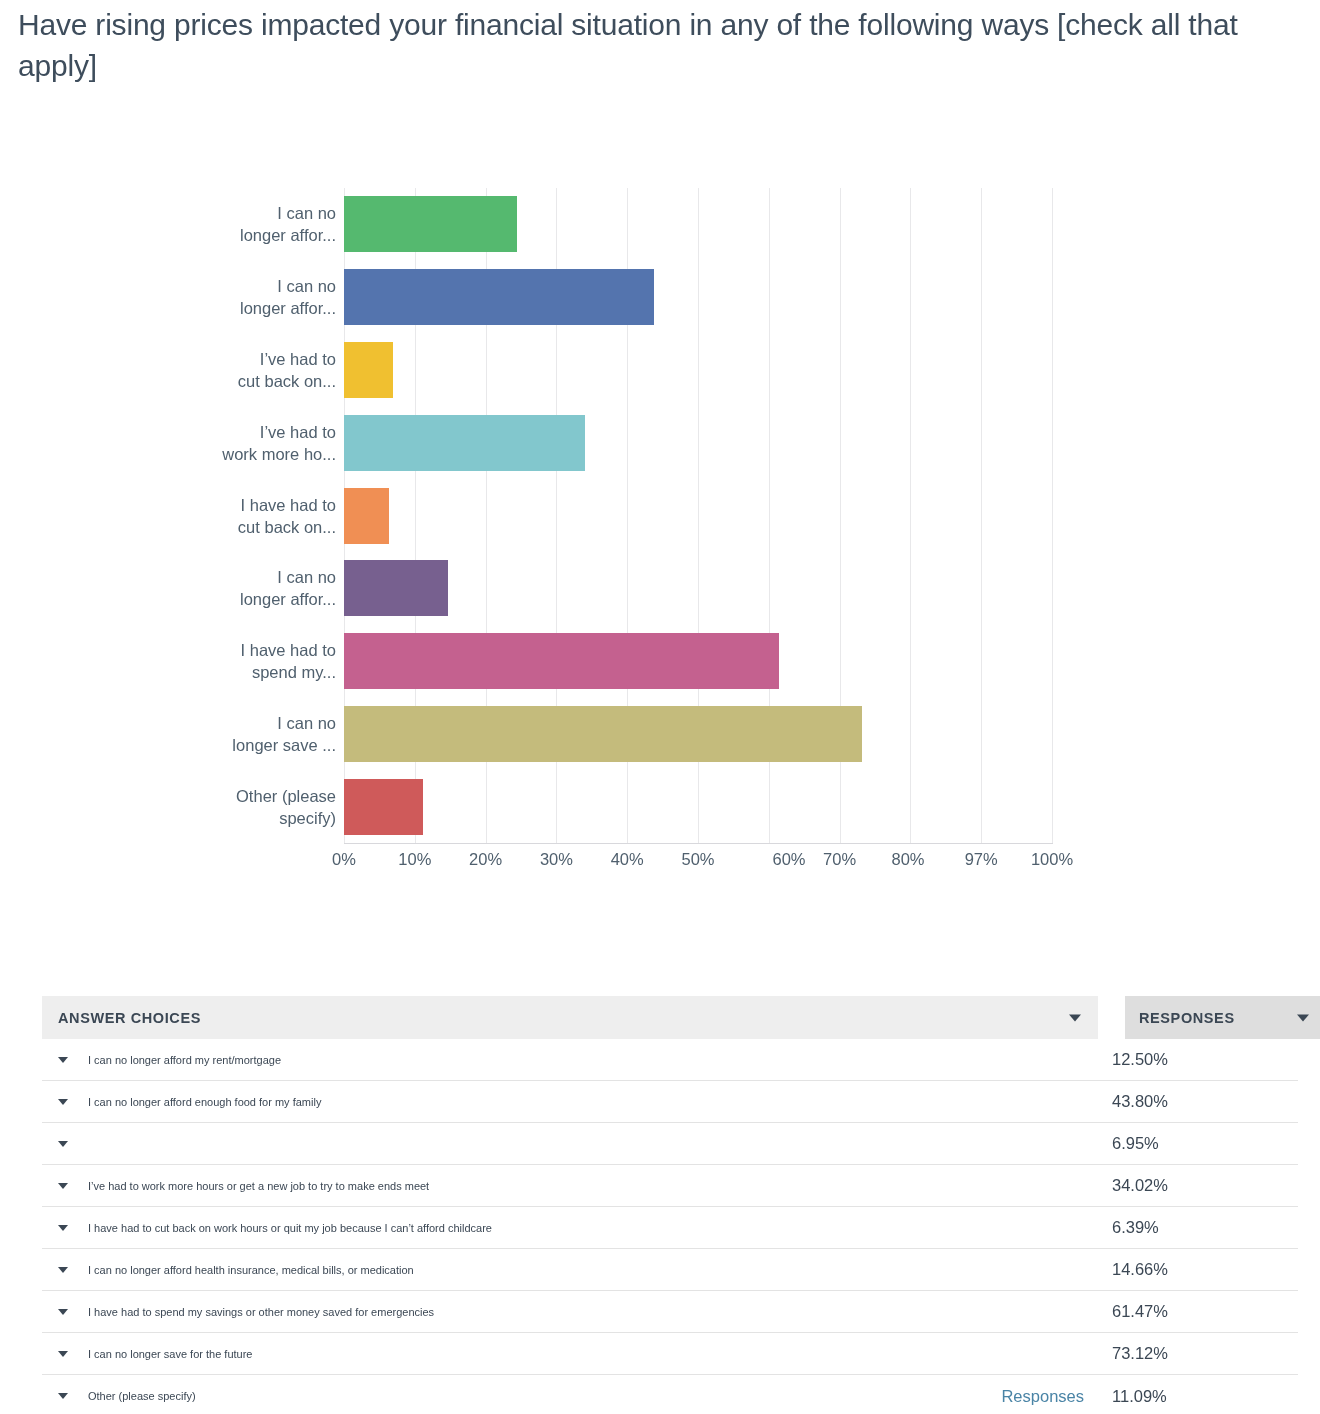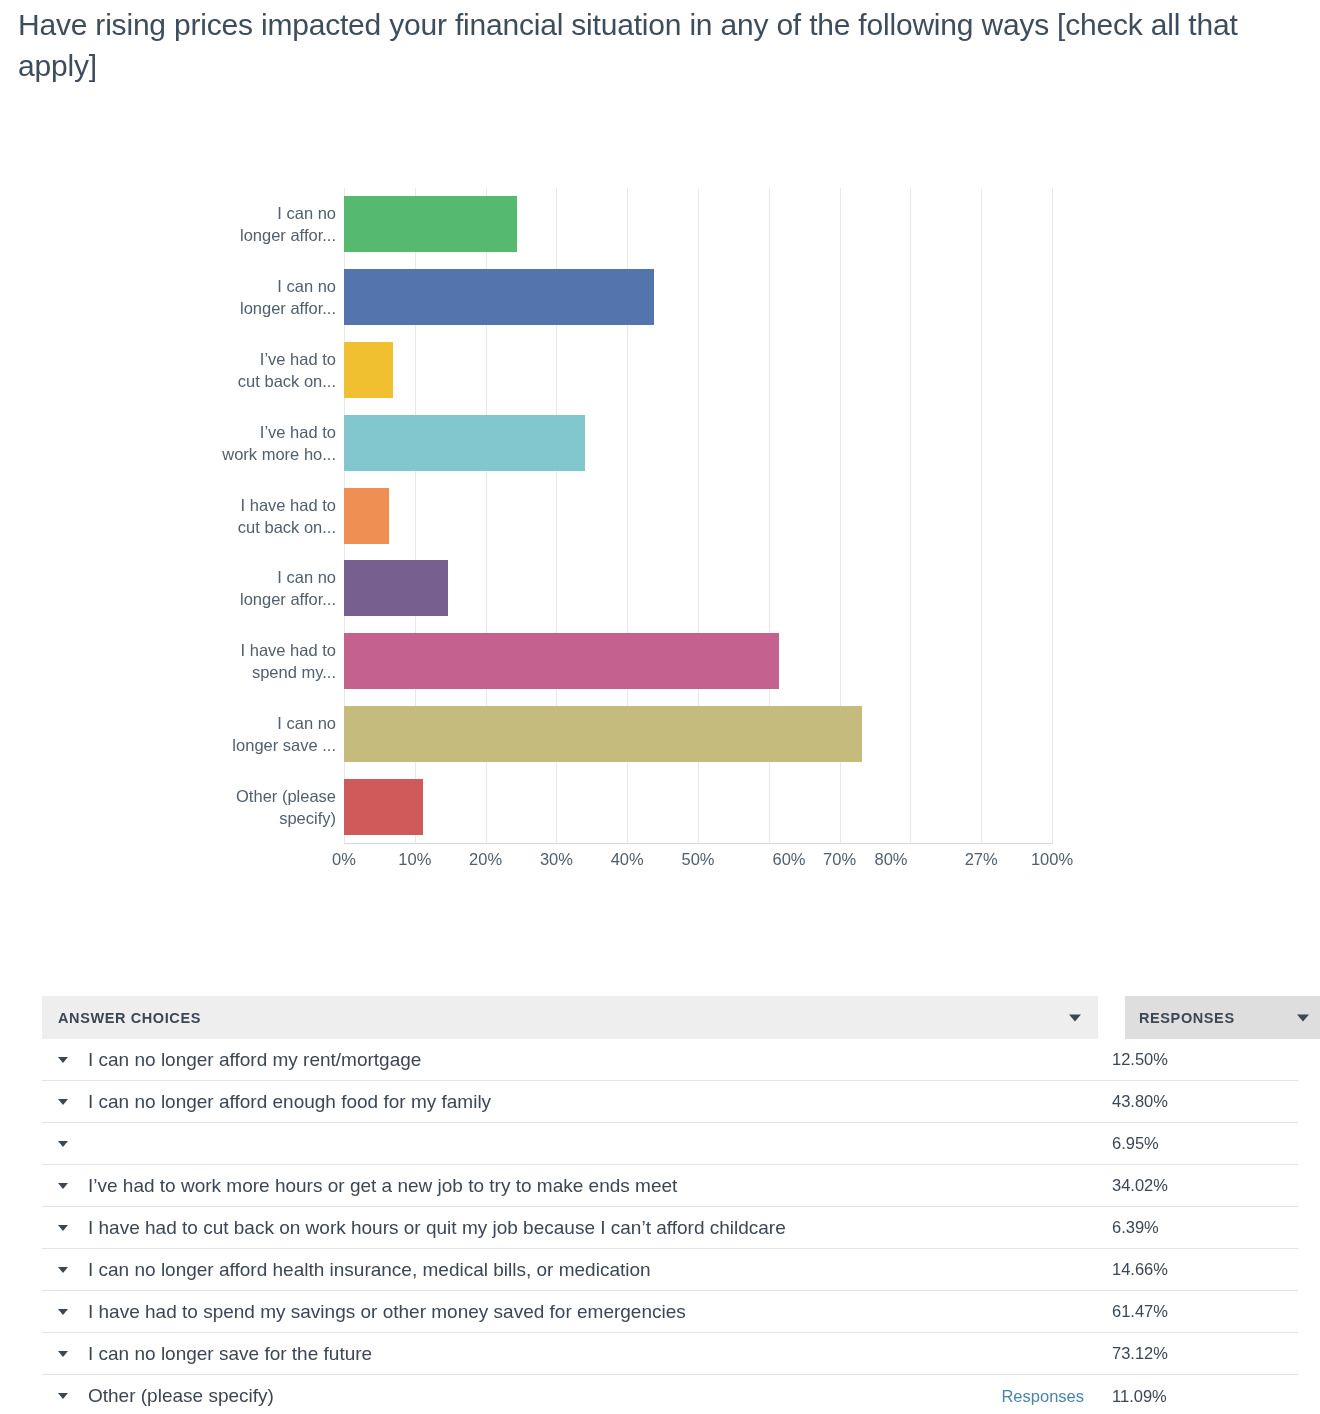--- a/index.html
+++ b/index.html
@@ -143,21 +143,21 @@
   }
   .row-caret {
     width: 0; height: 0;
     border-left: 5.5px solid transparent;
     border-right: 5.5px solid transparent;
     border-top: 6.5px solid #3b4754;
     margin-right: 20px;
     flex: 0 0 auto;
   }
   .choice-text {
-    font-size: 19px;
+    font-size: 11px;
     color: #3b4754;
     white-space: nowrap;
   }
   .cell-extra {
     flex: 0 0 0;
     position: absolute;
     right: 200px;
     padding-right: 14px;
     font-size: 16.5px;
   }
@@ -265,22 +265,22 @@
     <div class="axis-bottom"></div>
     <div class="xlabels" id="xlabels">
         <div class="xlabel" style="left: 0px;">0%</div>
         <div class="xlabel" style="left: 70.8px;">10%</div>
         <div class="xlabel" style="left: 141.6px;">20%</div>
         <div class="xlabel" style="left: 212.4px;">30%</div>
         <div class="xlabel" style="left: 283.2px;">40%</div>
         <div class="xlabel" style="left: 354px;">50%</div>
         <div class="xlabel" style="left: 445px;">60%</div>
         <div class="xlabel" style="left: 495.6px;">70%</div>
-        <div class="xlabel" style="left: 547px;">80%</div>
-        <div class="xlabel" style="left: 637.2px;">27%</div>
+        <div class="xlabel" style="left: 564px;">80%</div>
+        <div class="xlabel" style="left: 637.2px;">97%</div>
         <div class="xlabel" style="left: 708px;">100%</div>
       </div>
   </div>
 
   <div class="table">
     <div class="thead">
       <div class="th-choices">
         <span class="th-label">ANSWER CHOICES</span>
         <span class="caret th-caret"></span>
       </div>

